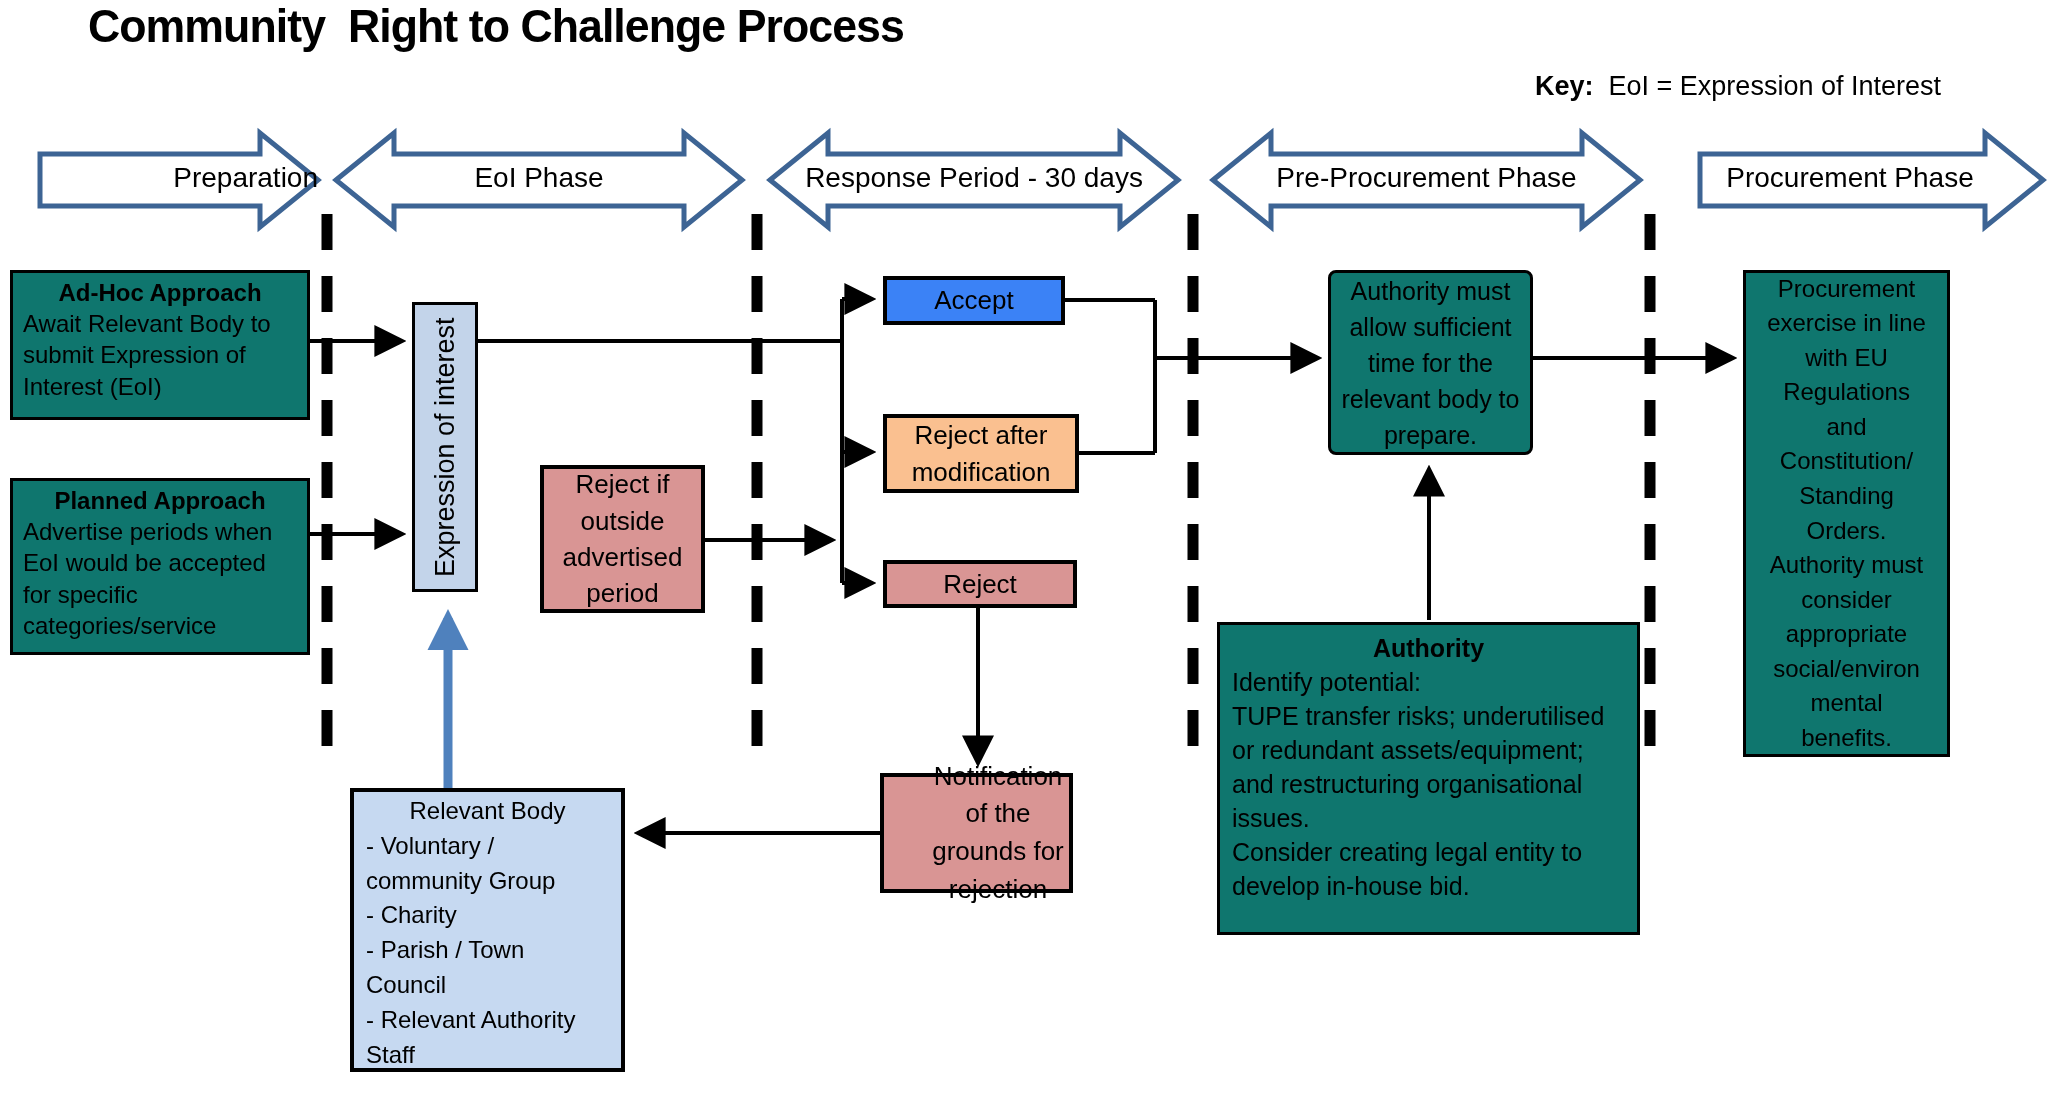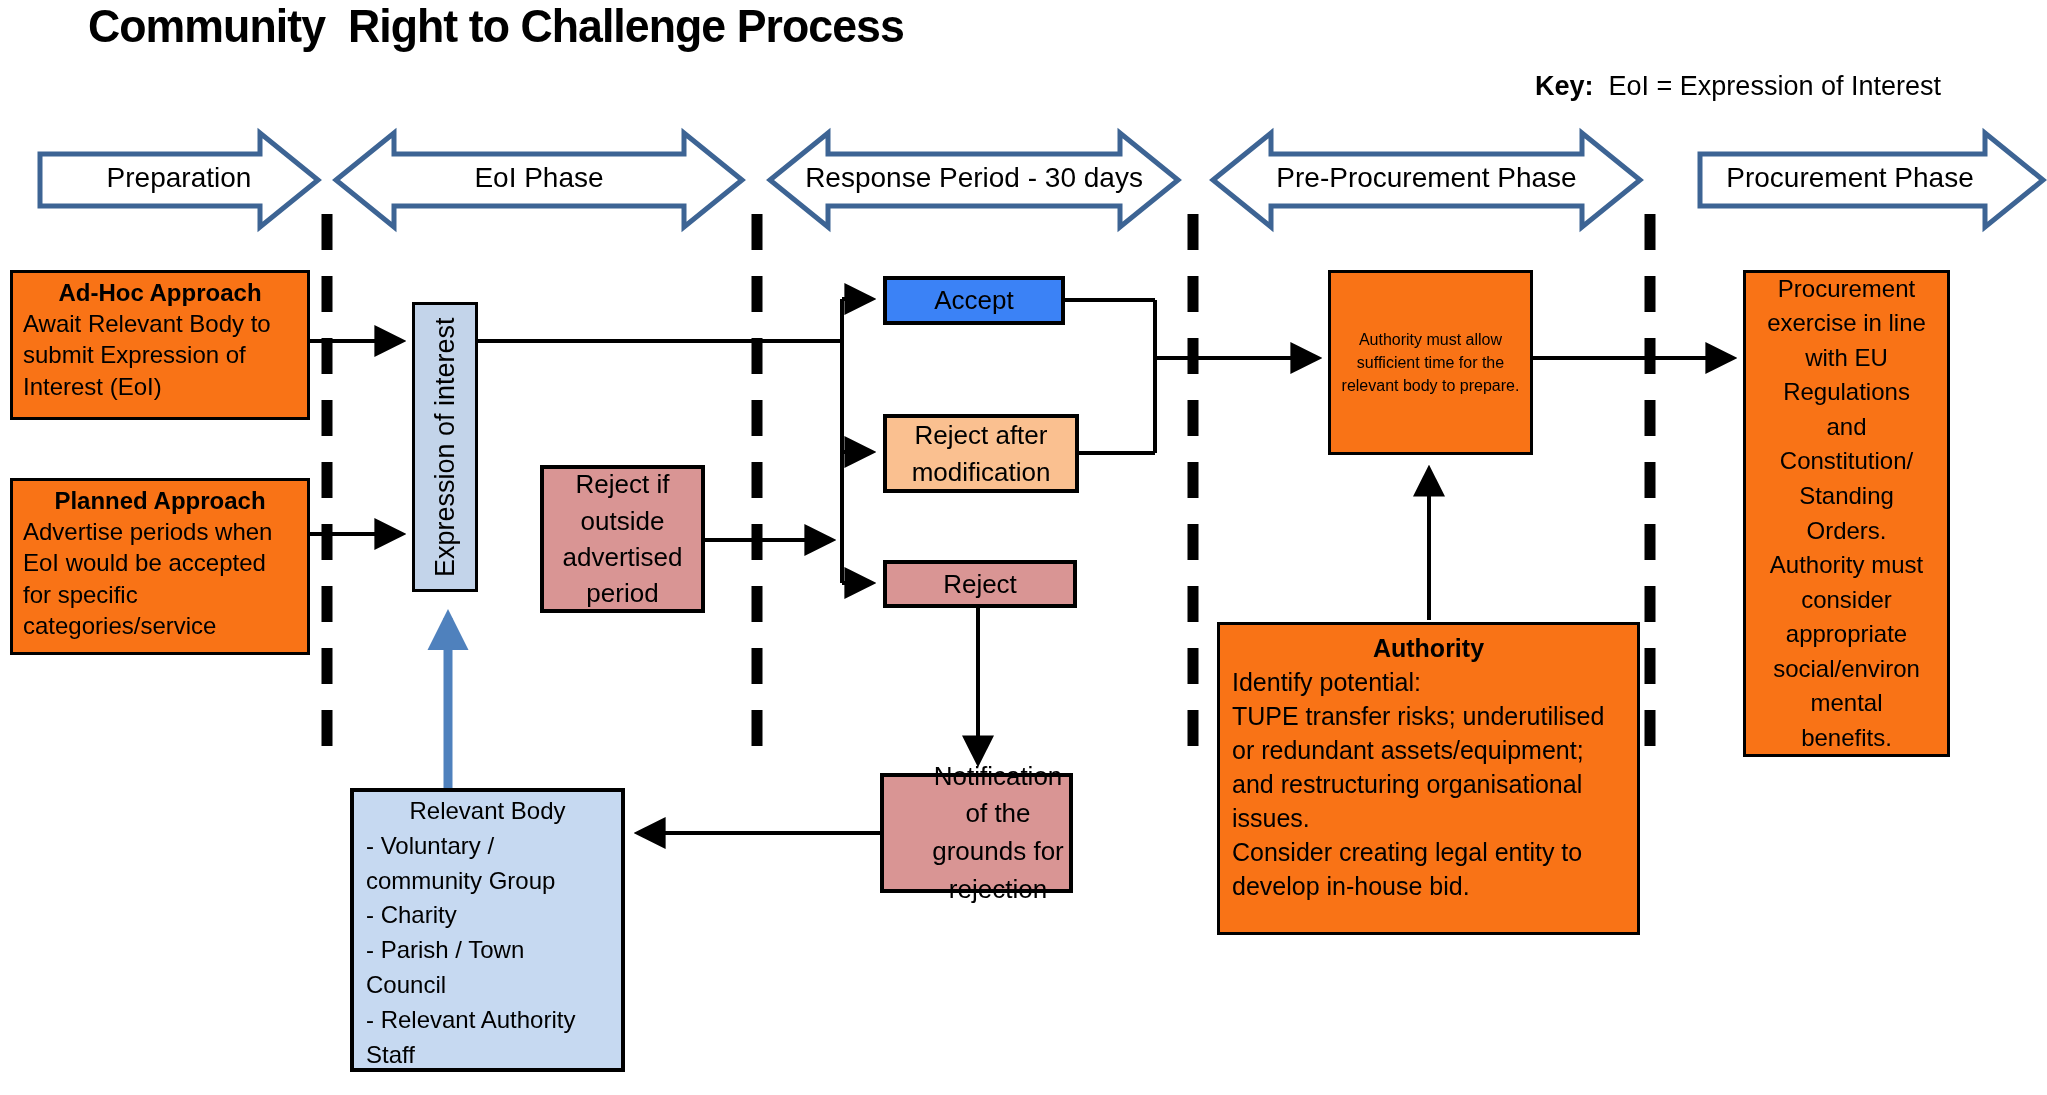--- a/index.html
+++ b/index.html
@@ -8,41 +8,41 @@
   svg.layer{position:absolute;left:0;top:0;width:2047px;height:1095px;}
 
   .title{position:absolute;left:88px;top:-2px;font-size:47px;font-weight:bold;
          letter-spacing:-1px;white-space:pre;transform:scaleX(.95);transform-origin:left top;}
   .key{position:absolute;left:1505px;top:40px;font-size:27px;white-space:pre;}
   .key .kb{font-weight:bold;}
 
   .phase-label{position:absolute;top:162px;font-size:28px;text-align:center;white-space:nowrap;}
 
   .box{position:absolute;box-sizing:border-box;border:3px solid #000;}
-  .gray{background:#f97316;}
+  .gray{background:#0f766e;}
   .blue{background:#C6D9F1;}
   .green{background:#3b82f6;border-width:4px;}
   .orange{background:#FAC090;border-width:4px;}
   .red{background:#D99594;border-width:4px;}
 
   .para{font-size:24px;line-height:1.3;padding:4px 10px;}
   .para .bt{text-align:center;font-weight:bold;}
   .para .bb{white-space:pre-line;}
 
   .clabel{display:flex;align-items:center;justify-content:center;
           text-align:center;font-size:26px;line-height:1.4;white-space:pre-line;}
 
   .vert{writing-mode:vertical-rl;transform:rotate(180deg);display:flex;
         align-items:center;justify-content:center;font-size:27px;}
 
   .rb{font-size:24px;line-height:1.45;padding:2px 12px;}
   .rb .bt{text-align:center;font-weight:normal;}
   .auth{font-size:25px;line-height:1.36;padding:6px 12px;}
   .auth .bt{text-align:center;font-weight:bold;}
-  .amust{font-size:16px;line-height:1.44;}
+  .amust{font-size:25px;line-height:1.44;border-radius:8px;}
   .proc{font-size:24px;line-height:1.44;}
 </style>
 </head>
 <body>
 
 <div class="canvas">
 
   <svg class="layer" viewBox="0 0 2047 1095" xmlns="http://www.w3.org/2000/svg">
     <defs>
       <marker id="mk" orient="auto" markerWidth="8" markerHeight="8" refX="6.4" refY="4" markerUnits="strokeWidth">
@@ -88,21 +88,21 @@
     </g>
 
     <line x1="448" y1="788" x2="448" y2="618" stroke="#4F81BD" stroke-width="9" marker-end="url(#mkb)"></line>
   </svg>
 
   <div class="title">Community  Right to Challenge Process</div>
   <div class="key">
     <span class="kb">Key:</span><span>  EoI = Expression of Interest</span>
   </div>
 
-  <div class="phase-label" style="left:40px;width:278px;">Preparation</div>
+  <div class="phase-label" style="left:40px;width:278px;text-align:right;">Preparation</div>
   <div class="phase-label" style="left:336px;width:406px;">EoI Phase</div>
   <div class="phase-label" style="left:770px;width:408px;">Response Period - 30 days</div>
   <div class="phase-label" style="left:1213px;width:427px;">Pre-Procurement Phase</div>
   <div class="phase-label" style="left:1700px;width:300px;">Procurement Phase</div>
 
   <div class="box gray para" style="left:10px;top:270px;width:300px;height:150px;">
     <div class="bt">Ad-Hoc Approach</div>
     <div class="bb">Await Relevant Body to submit Expression of Interest (EoI)</div>
   </div>
 

